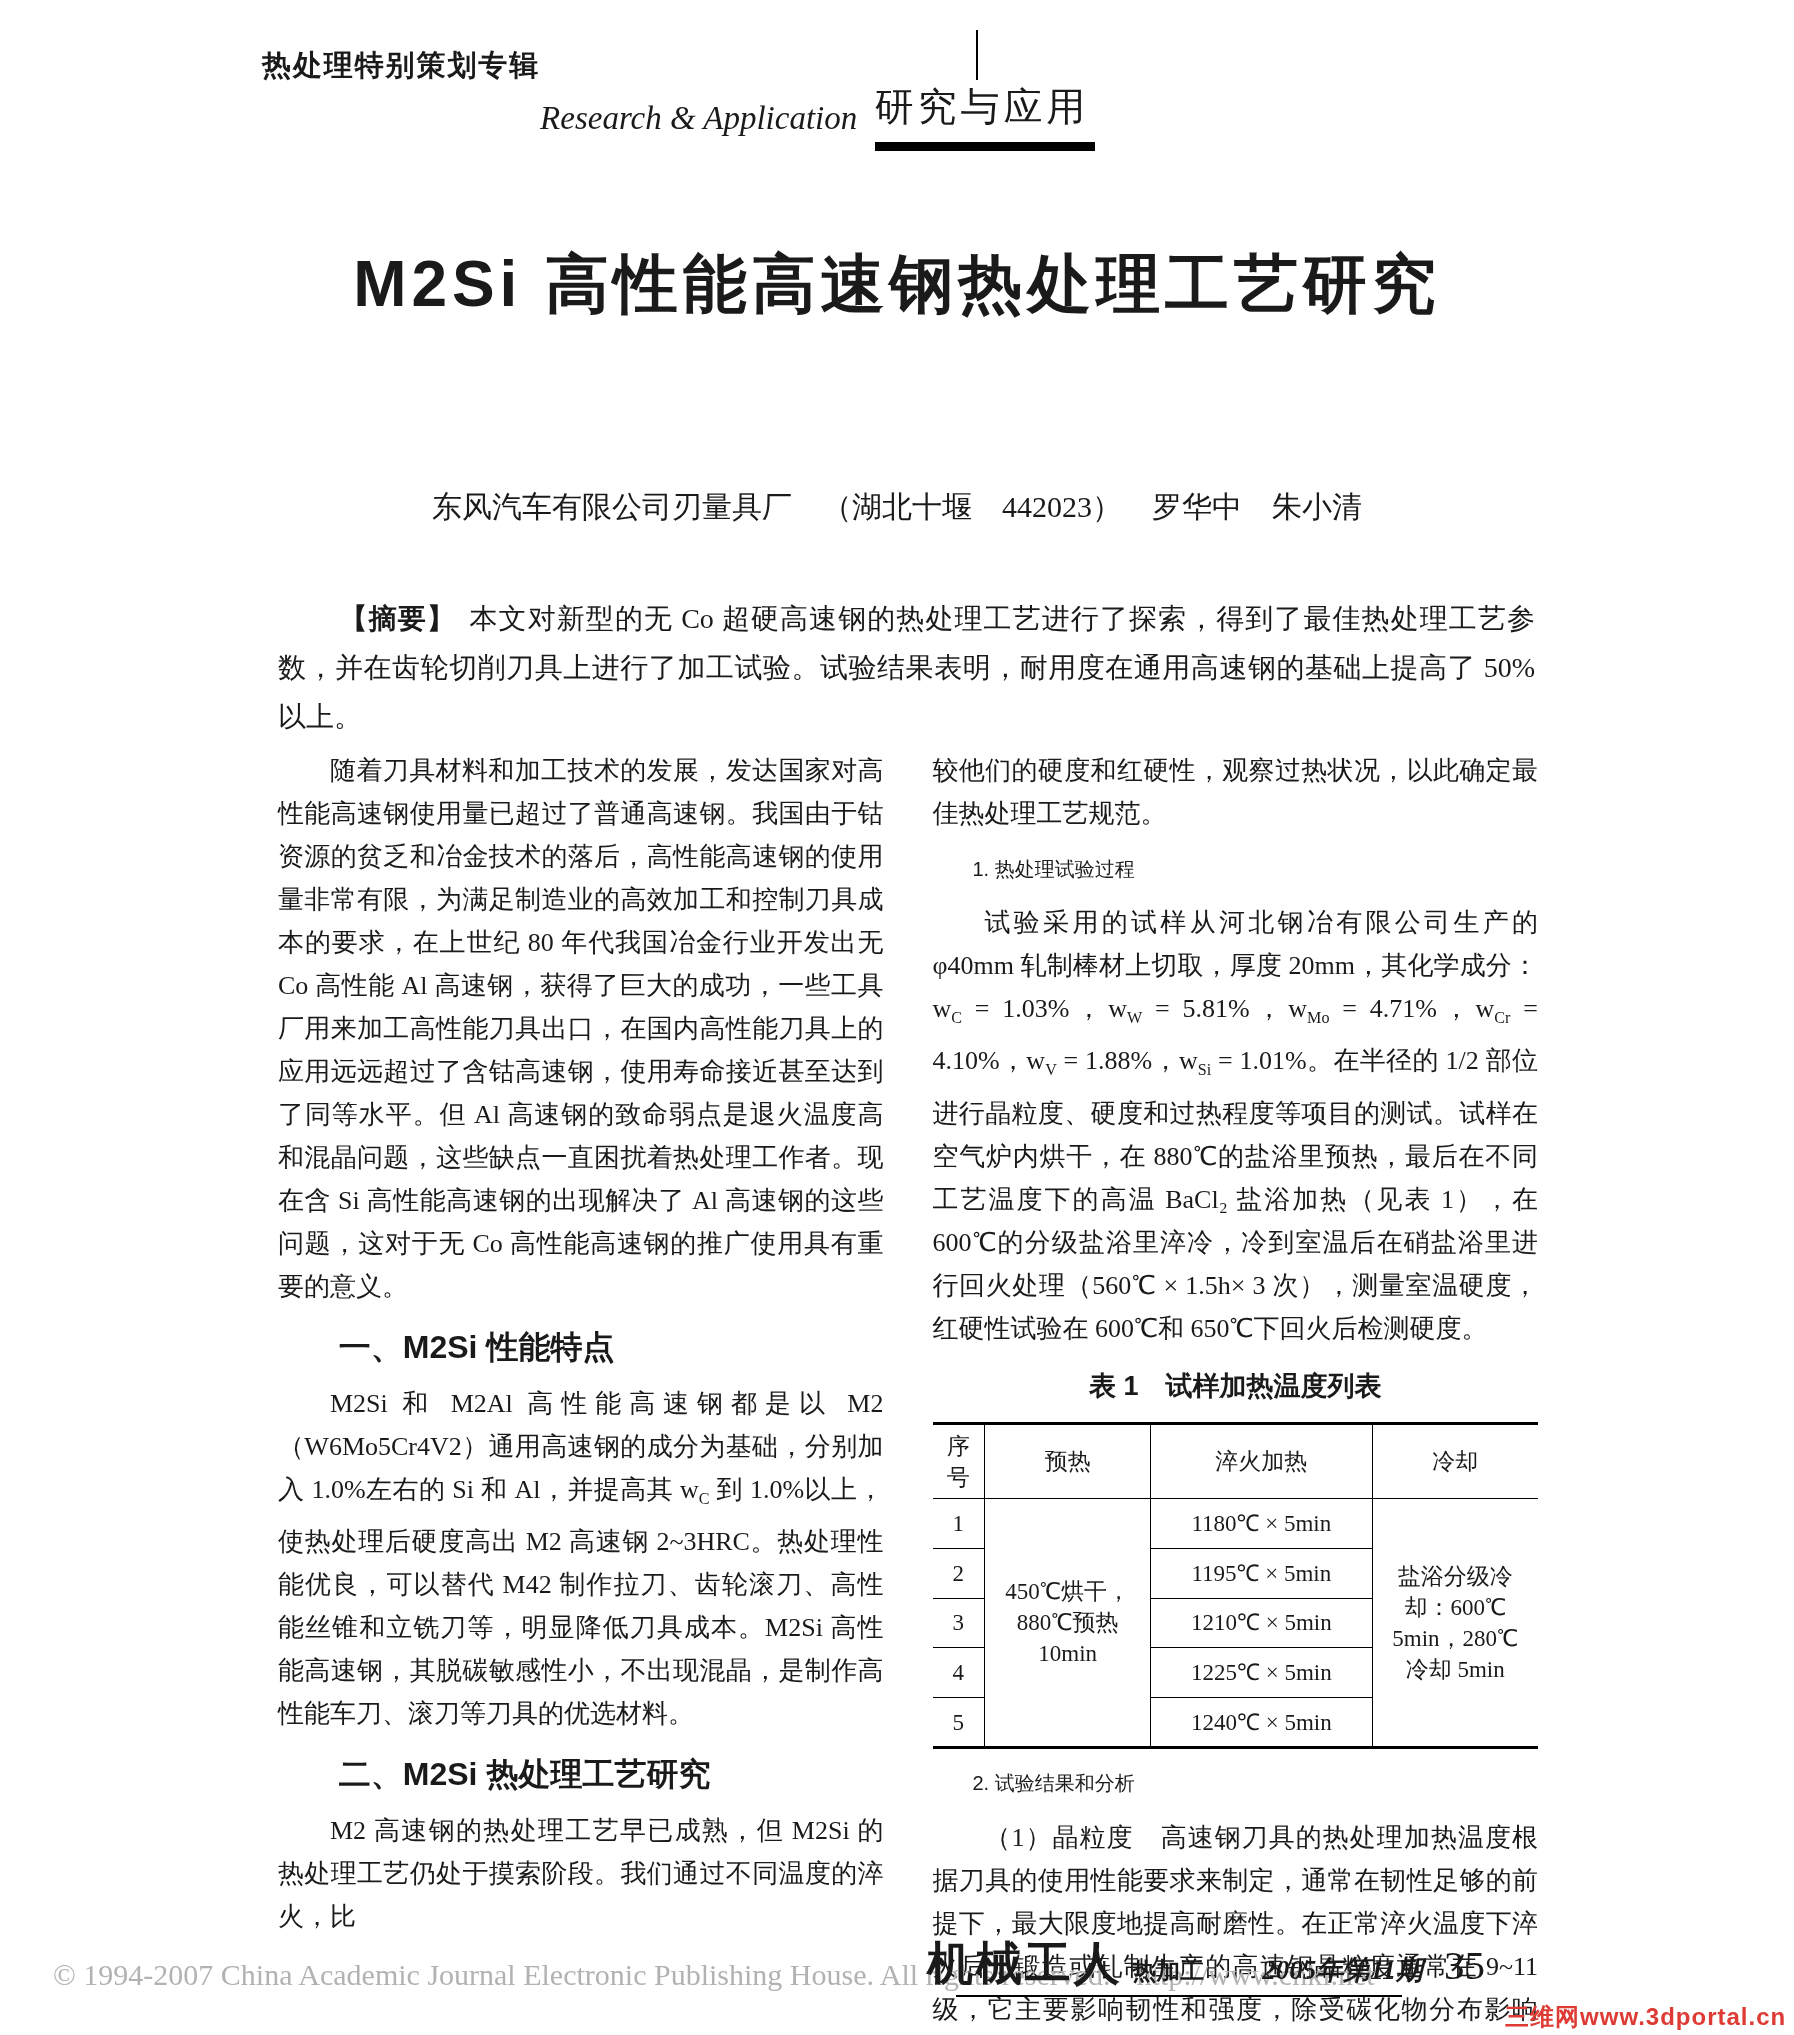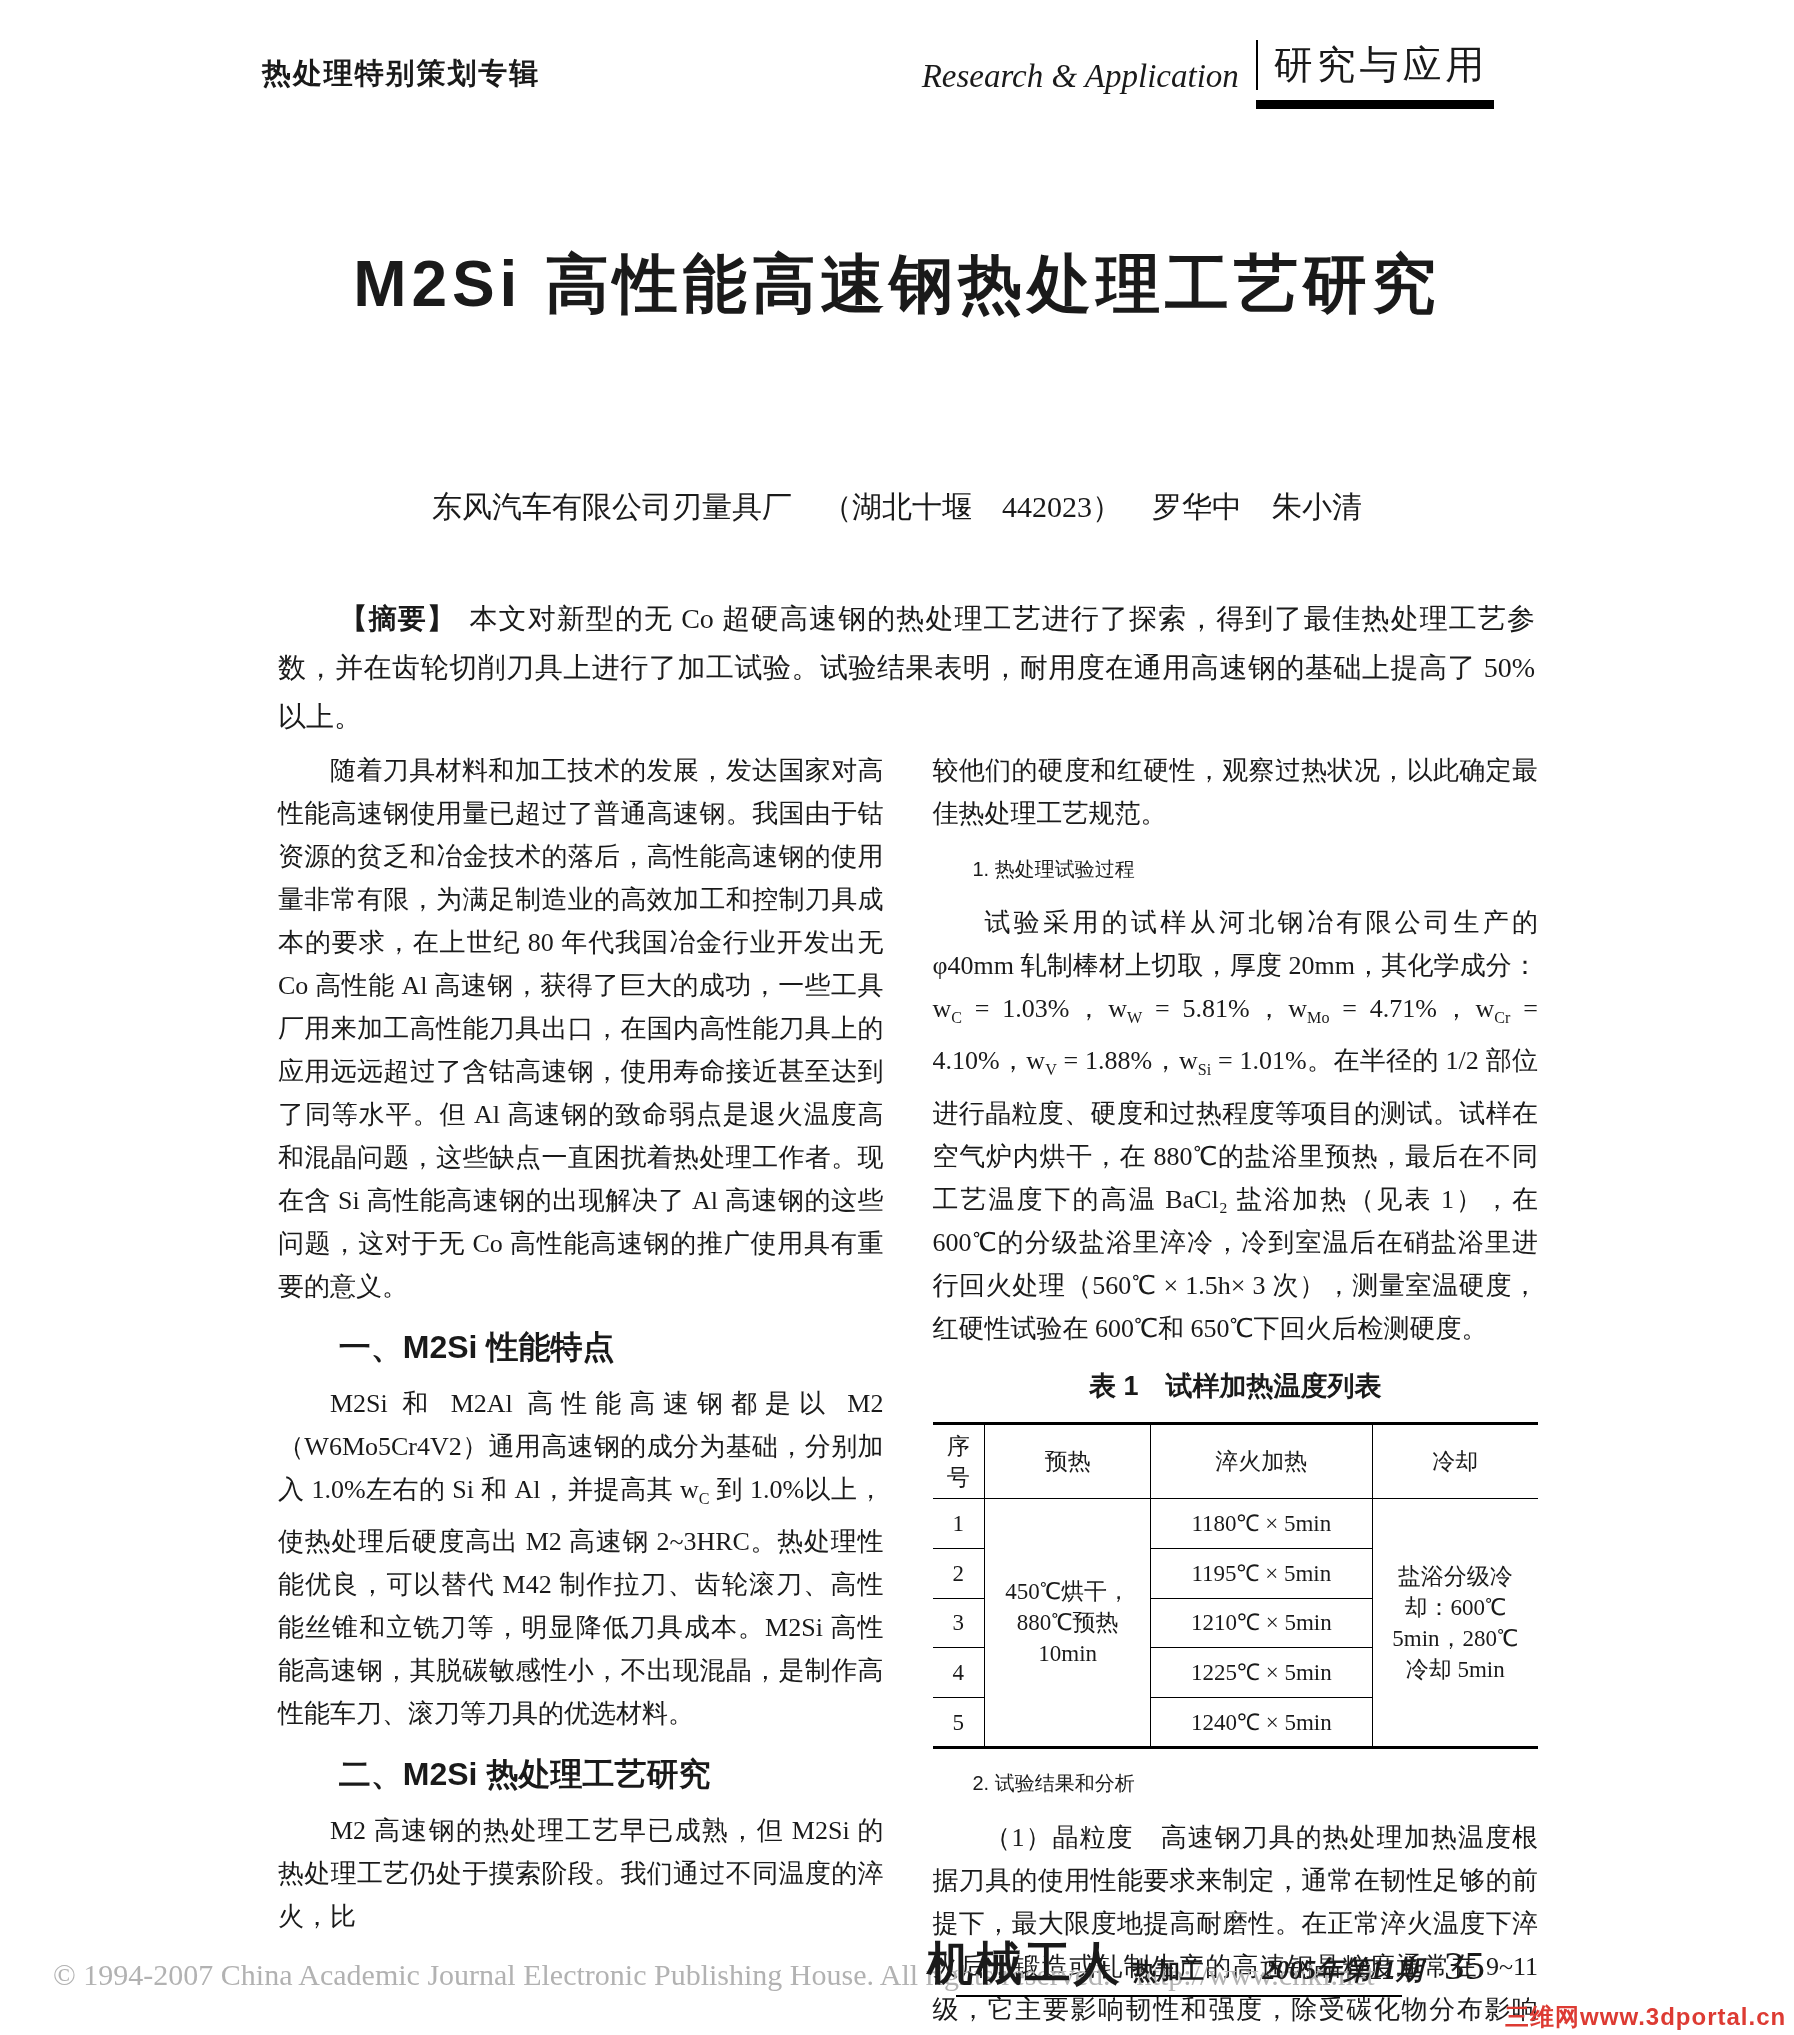--- a/index.html
+++ b/index.html
@@ -3,27 +3,27 @@
 <meta charset="utf-8">
 <style>
   html,body { margin:0; padding:0; background:#e8e8e8; }
   .page {
     position:relative; width:1794px; height:2036px; margin:0 auto;
     background:#ffffff; overflow:hidden; color:#1a1a1a;
     font-family:"Liberation Serif", serif;
   }
 
   
-  .header { position:absolute; top:38px; left:262px; width:1232px;
-    display:flex; justify-content:space-between; align-items:flex-start; }
+  .header { position:absolute; top:30px; left:262px; width:1232px;
+    display:flex; align-items:flex-start; }
   .header-left { font-family:"Liberation Sans", sans-serif; font-weight:bold;
     font-size:29px; padding-top:15.5px; letter-spacing:1.9px; }
   .header-right { display:flex; align-items:flex-end; }
   .header-en { font-style:italic; font-size:33px; margin-right:17.5px; padding-bottom:13.6px; }
-  .header-box { display:flex; align-items:center; border-bottom:9.7px solid #000; padding-bottom:7.8px; }
+  .header-box { display:flex; align-items:center; border-bottom:9.7px solid #000; padding-bottom:7.8px;flex-direction:column; }
   .header-divider { width:1.9px; height:50px; background:#000; margin-right:15.5px; }
   .header-cn { font-size:39px; letter-spacing:3.9px; padding-right:5.8px; }
 
   
   .title { position:absolute; top:241px; left:0; width:100%; margin:0;
     text-align:center; font-family:"Liberation Sans", sans-serif;
     font-weight:bold; font-size:64px; letter-spacing:4.9px; }
   .authors { position:absolute; top:487px; left:0; width:100%;
     text-align:center; font-size:30px; }
   .abstract { position:absolute; top:594px; left:278px; width:1257px; margin:0;

